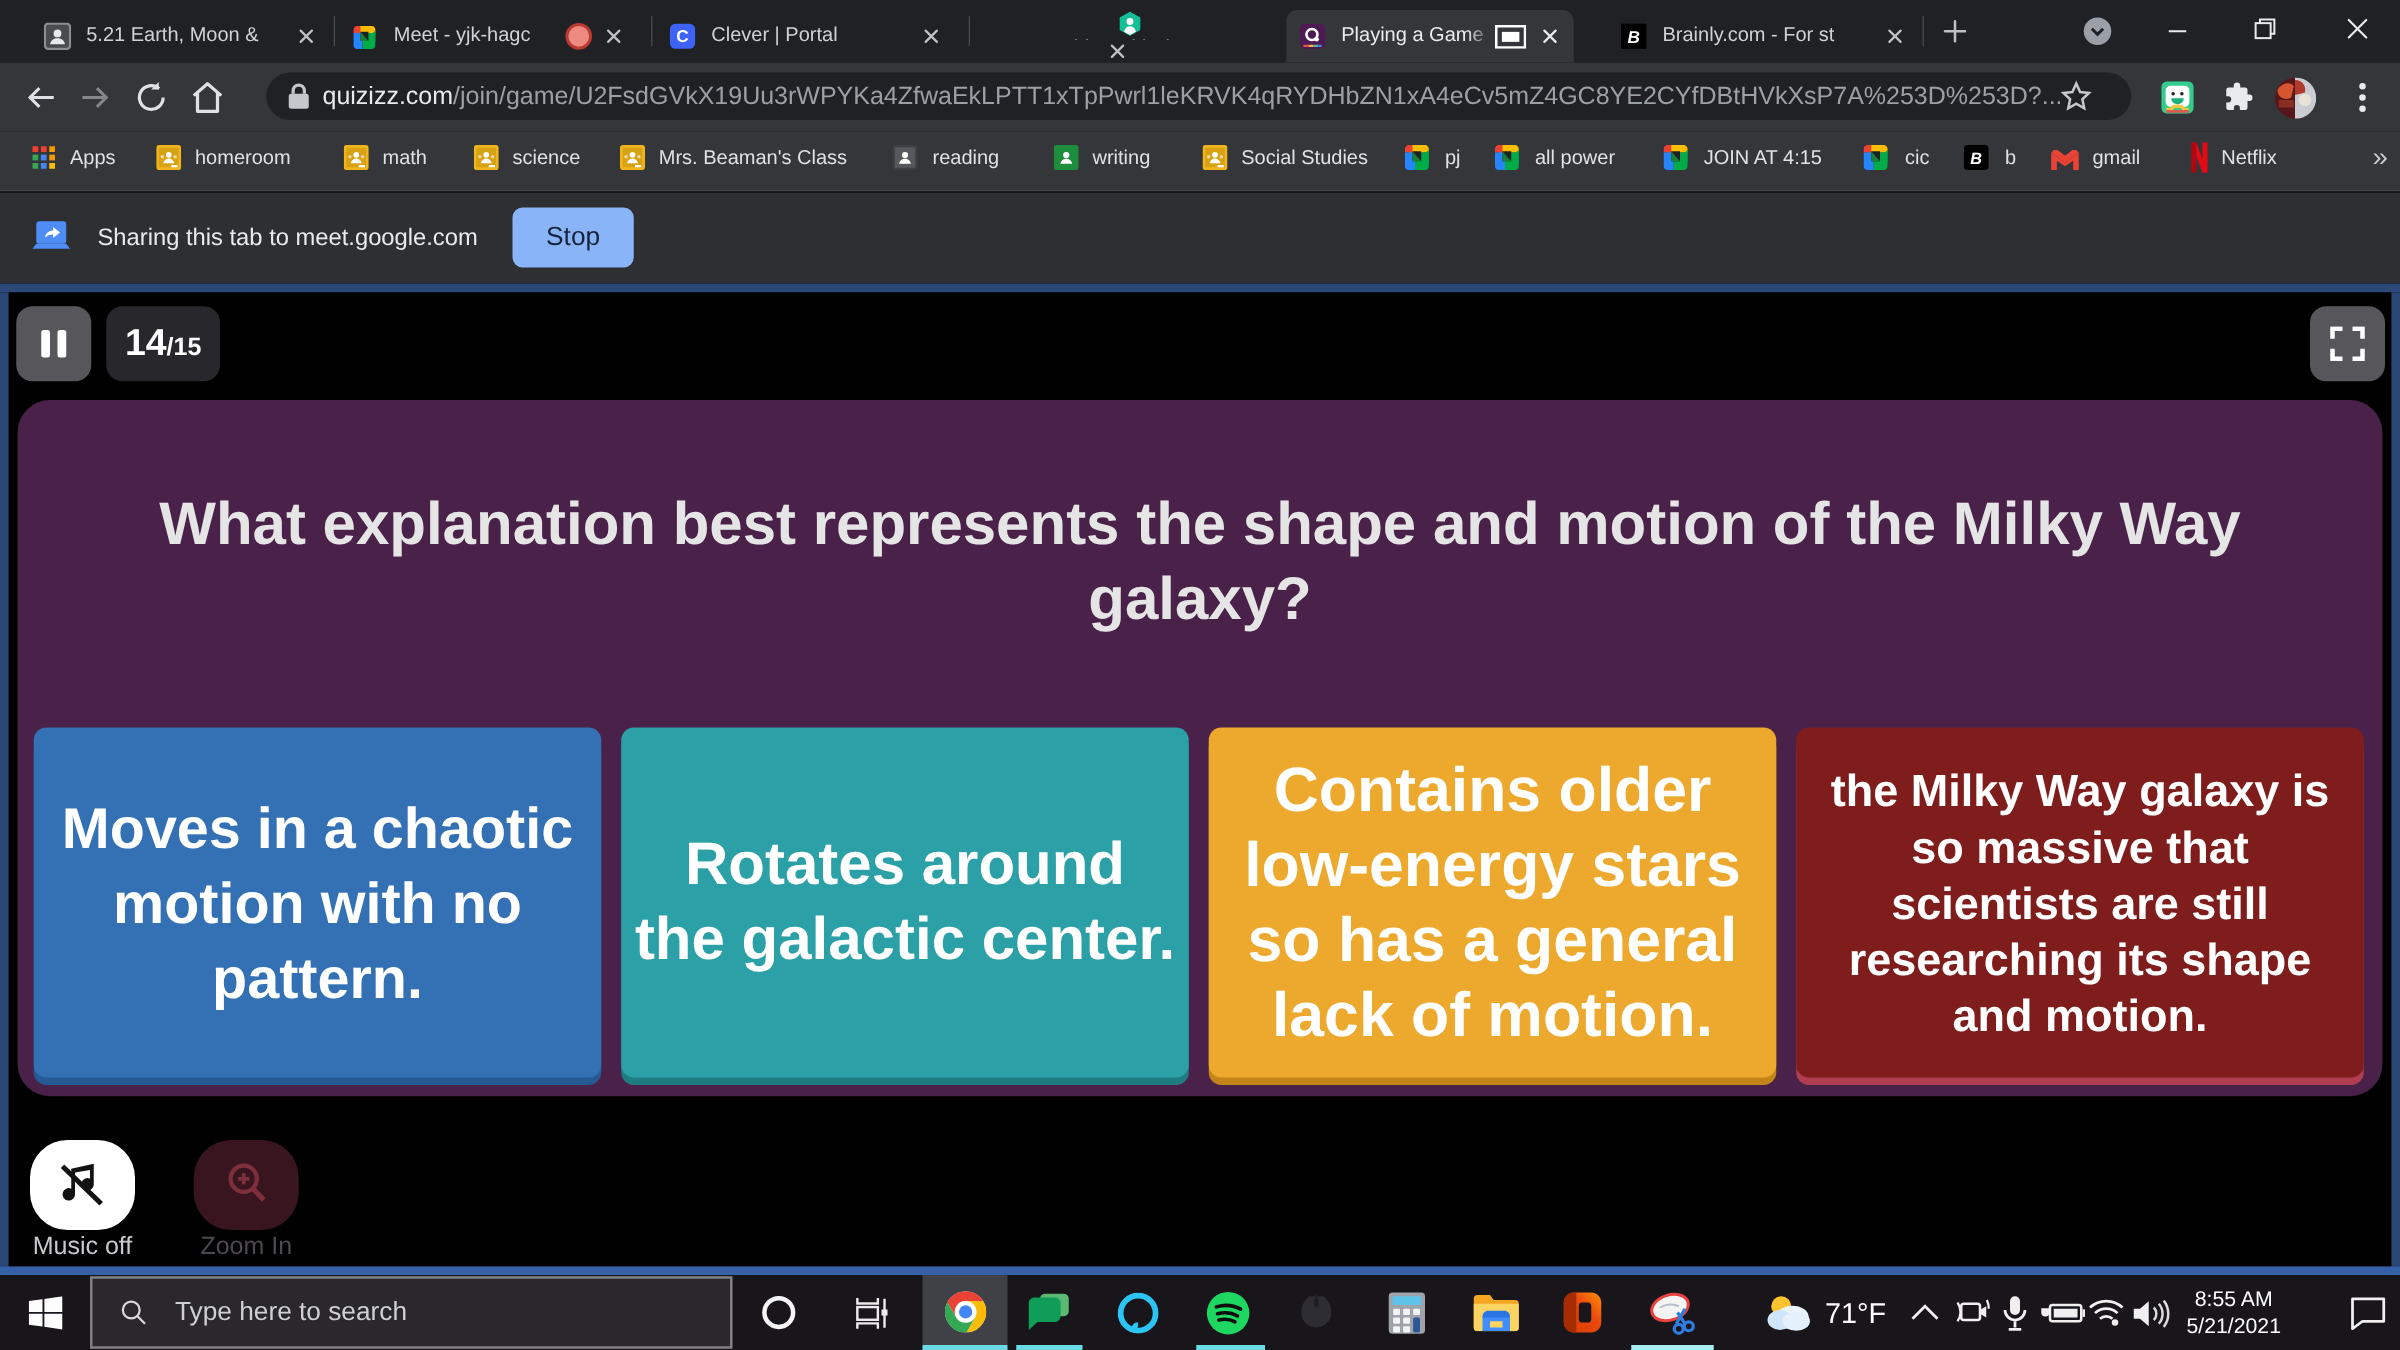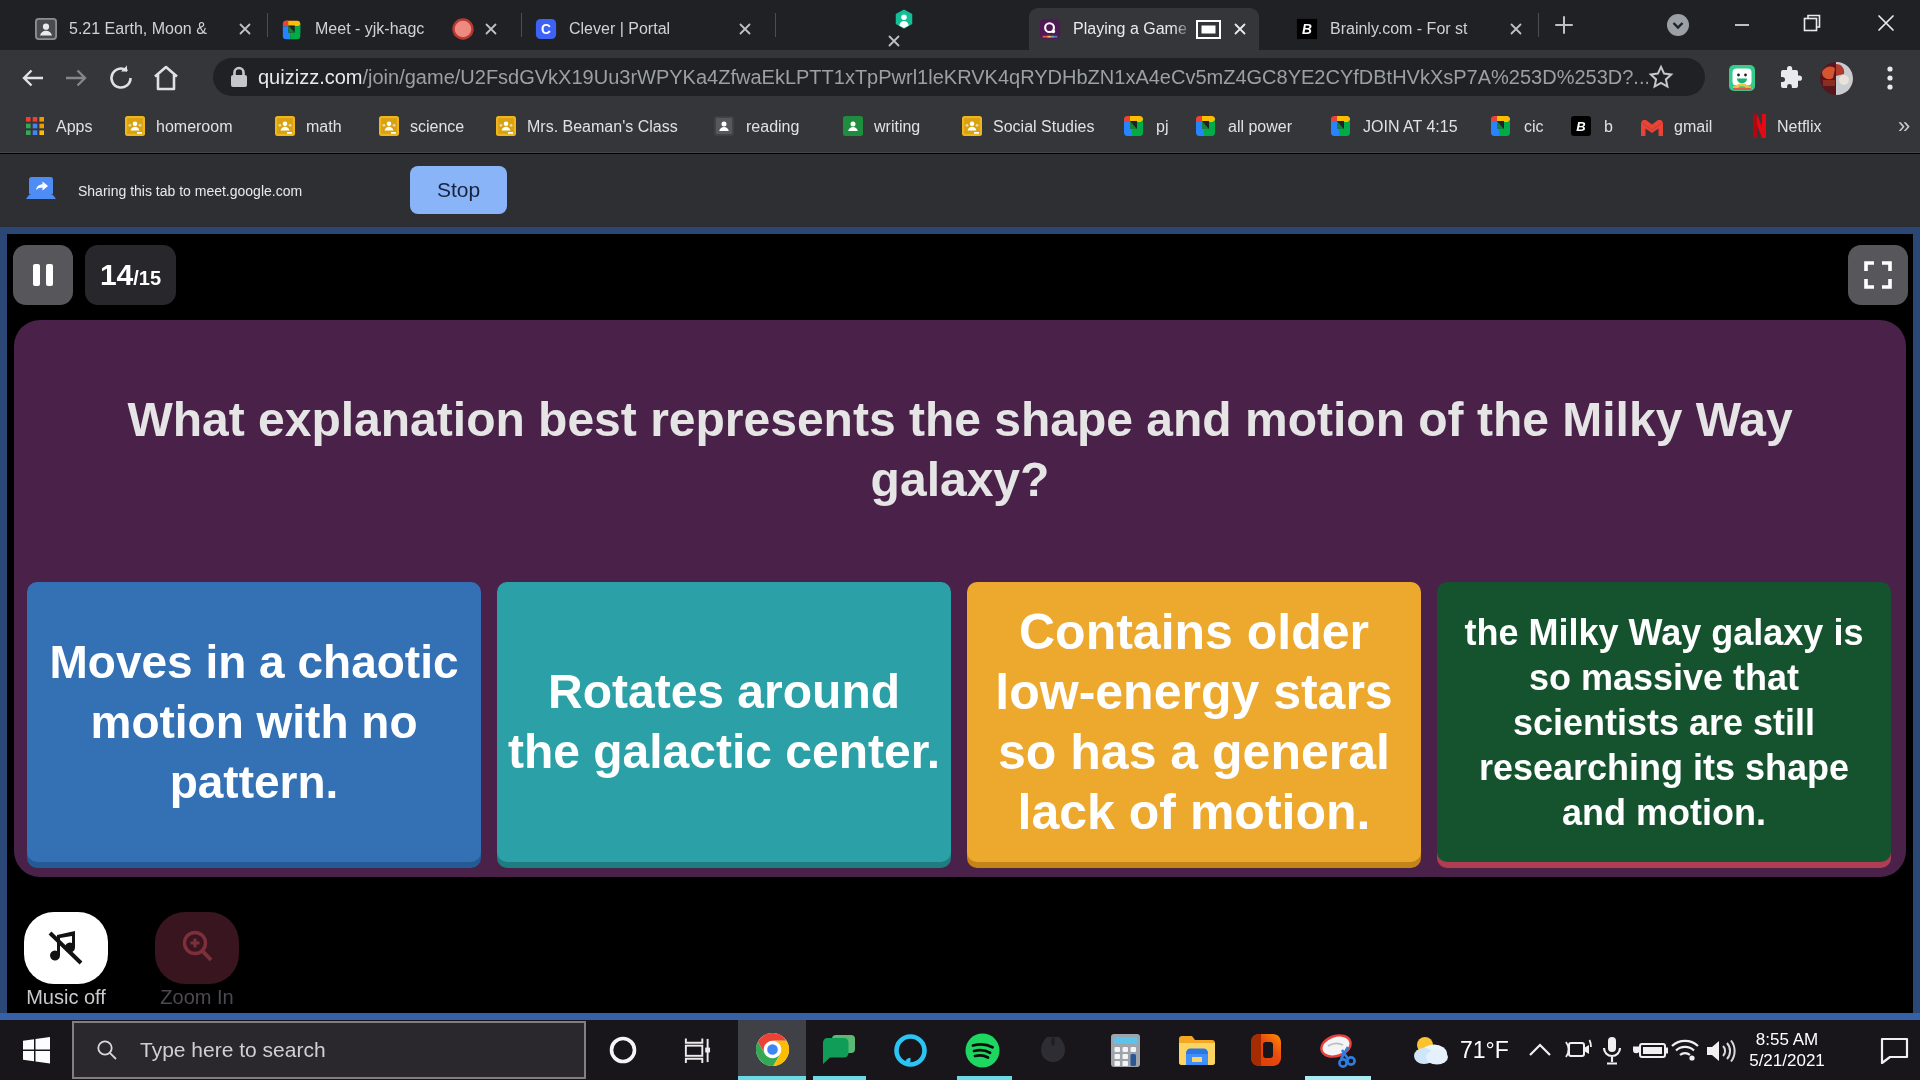--- a/index.html
+++ b/index.html
@@ -386,21 +386,21 @@
 
     <span class="abs" style="left:1898px;top:8px;font-size:22px;color:#c7cace;">»</span>
   </div>
 
   <div id="sharebar">
     <svg class="abs" style="left:25px;top:21px;" width="32" height="30" viewBox="0 0 32 30">
       <rect x="4" y="2" width="24" height="18" rx="2.5" fill="#4e8df6"></rect>
       <path d="M1 24h30l-3-4H4z" fill="#4e8df6"></path>
       <path d="M11 15c.5-3.5 3-5.5 6.5-5.7V6.6L23 11l-5.5 4.4v-2.9c-2.8 0-4.6.8-6.5 2.5z" fill="#fff"></path>
     </svg>
-    <span style="margin-left:78px;color:#e8eaed;font-size:14px;">Sharing this tab to meet.google.com</span>
+    <span style="margin-left:78px;color:#e8eaed;font-size:19px;">Sharing this tab to meet.google.com</span>
     <div id="stopbtn">Stop</div>
   </div>
 
   <div id="frame-top"></div>
     <div id="frame-left"></div>
     <div id="frame-right"></div>
     <div id="frame-bottom"></div>
   <div id="content">
 
     <div class="qbtn" style="left:6px;top:11px;">
@@ -425,21 +425,21 @@
       <div id="question">What explanation best represents the shape and motion of the Milky Way<br>galaxy?</div>
       <div class="card" style="left:13px;background:#3371b4;box-shadow:0 6px 0 #265a94;font-size:46px;line-height:60px;">
         <div class="ct">Moves in a chaotic<br>motion with no<br>pattern.</div>
       </div>
       <div class="card" style="left:483px;background:#2ba0a6;box-shadow:0 6px 0 #1f7d82;font-size:48px;line-height:60px;">
         <div class="ct">Rotates around<br>the galactic center.</div>
       </div>
       <div class="card" style="left:953px;background:#eda92d;box-shadow:0 6px 0 #c58417;font-size:50px;line-height:60px;">
         <div class="ct">Contains older<br>low-energy stars<br>so has a general<br>lack of motion.</div>
       </div>
-      <div class="card" style="left:1423px;background:#14532d;box-shadow:0 6px 0 #b03d52;font-size:36px;line-height:45px;">
+      <div class="card" style="left:1423px;background:#7f1d1d;box-shadow:0 6px 0 #b03d52;font-size:36px;line-height:45px;">
         <div class="ct">the Milky Way galaxy is<br>so massive that<br>scientists are still<br>researching its shape<br>and motion.</div>
       </div>
     </div>
 
     <div style="position:absolute;left:17px;top:678px;width:84px;height:72px;background:#fff;border-radius:30px;">
       <svg style="position:absolute;left:22px;top:16px;" width="40" height="40" viewBox="0 0 40 40">
         <path d="M14 10v17.5a5 5 0 1 1-3-4.6V7l18-4v16.5a5 5 0 1 1-3-4.6V8z" fill="#121212"></path>
         <path d="M4 5l31 30" stroke="#121212" stroke-width="4"></path>
       </svg>
     </div>

